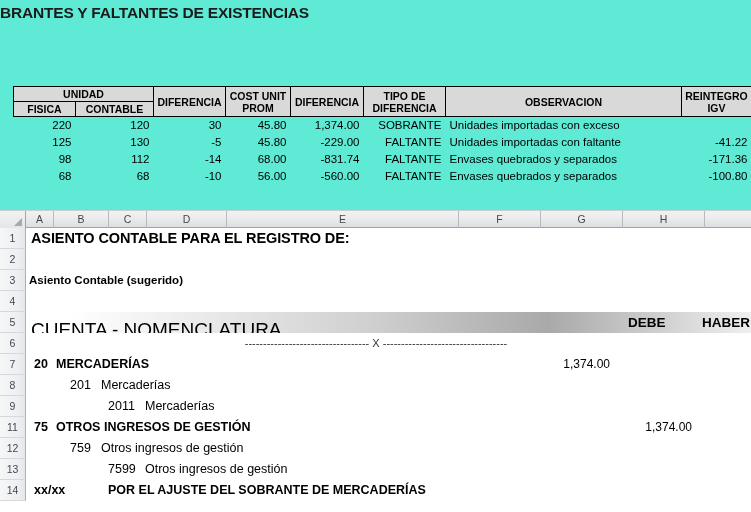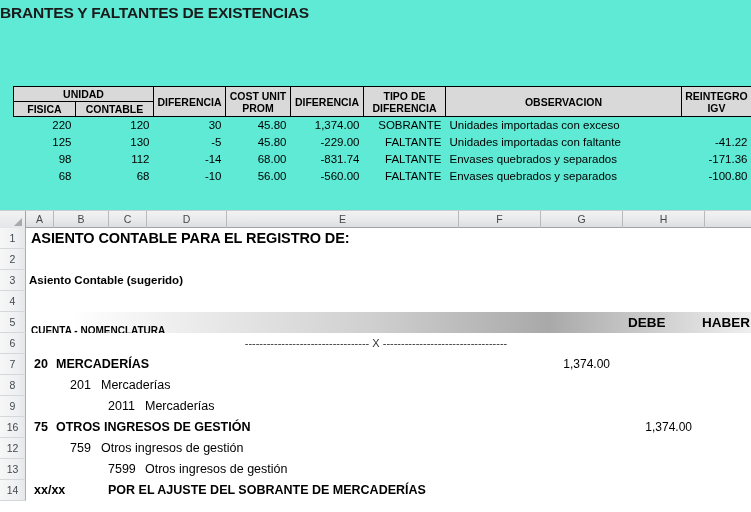--- a/index.html
+++ b/index.html
@@ -162,21 +162,21 @@
   .r1 .cell-text {
     font-size: 14.5px; font-weight: bold; padding-left: 5px; letter-spacing: -0.1px;
   }
   .r3 .cell-text {
     font-size: 11.5px; font-weight: bold; padding-left: 3px;
   }
   .row-5 .cells {
     background: linear-gradient(to right, #ffffff 0%, #ffffff 6%, #cfcfcf 48%, #a9a9a9 72%, #efefef 100%);
   }
   .row-5 .title5 {
-    font-size: 10px; font-weight: bold; padding-left: 5px; color: #000; margin-top: 16px;
+    font-size: 19px; font-weight: normal; padding-left: 5px; color: #000; margin-top: 16px;
   }
   .hdr-debe, .hdr-haber {
     position: absolute;
     font-size: 13.5px; font-weight: bold; color: #000;
   }
   .hdr-debe  { left: 602px; }
   .hdr-haber { left: 676px; }
 
   .dashline {
     position: absolute;
@@ -379,21 +379,21 @@
         <div class="cells">
           <span class="acct norm ind-2">2011</span>
           <span class="acct norm" style="left:119px">Mercaderías</span>
           <span class="amt amt-debe"></span>
           <span class="amt amt-haber"></span>
         </div>
       </div>
 
 
       <div class="row r11">
-        <div class="rowhead">16</div>
+        <div class="rowhead">11</div>
         <div class="cells">
           <span class="acct bold ind-0">75</span>
           <span class="acct bold" style="left:30px">OTROS INGRESOS DE GESTIÓN</span>
           <span class="amt amt-debe"></span>
           <span class="amt amt-haber">1,374.00</span>
         </div>
       </div>
 
       <div class="row r12">
         <div class="rowhead">12</div>

